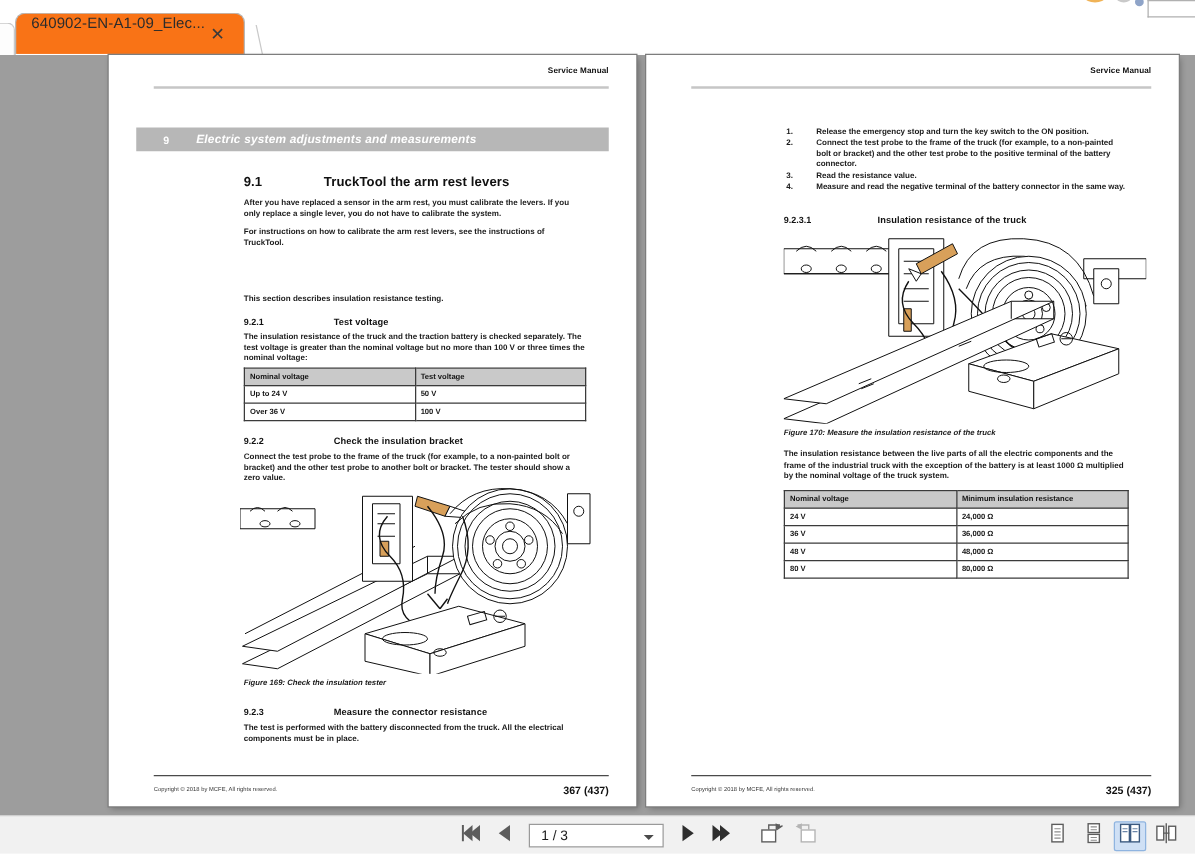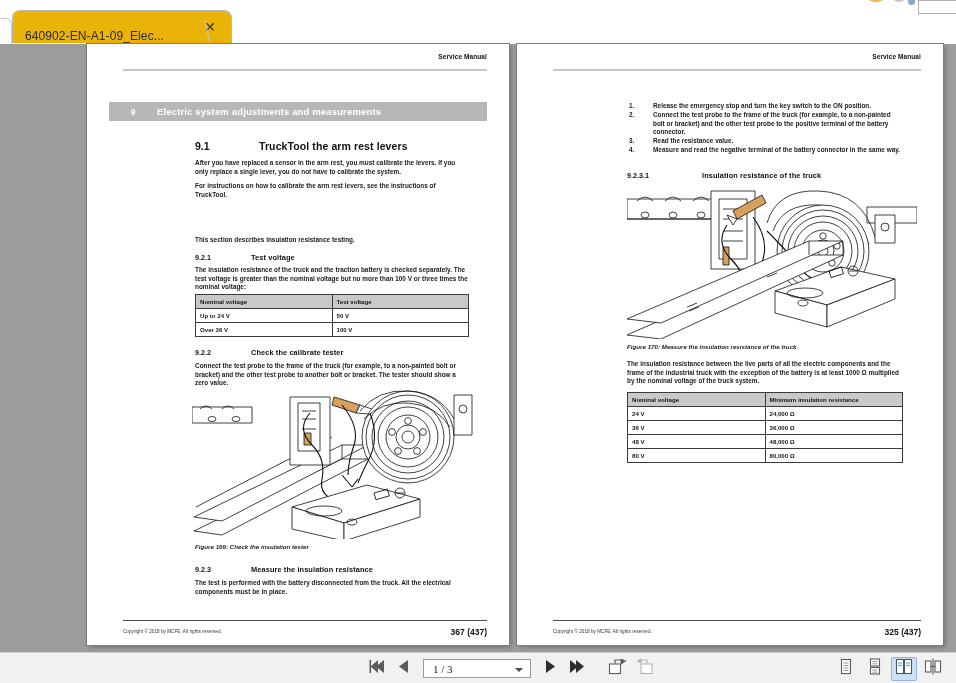--- a/index.html
+++ b/index.html
@@ -28,26 +28,26 @@
   .tab-ghost-left {
     position: absolute; left: -14px; top: 10px;
     width: 26px; height: 26px;
     border: 1px solid #c9c9c9;
     border-bottom: none;
     border-radius: 6px 6px 0 0;
     background: #fdfdfd;
   }
   .tab {
     position: absolute; left: 12px; top: 2px;
-    width: 220px; height: 34px;
-    background: #eab308;
+    width: 184px; height: 34px;
+    background: #f97316;
     border: 1px solid #b8b8b8;
     border-bottom: 1px solid #ffffff;
     border-radius: 8px 8px 0 0;
-    display: flex; align-items: flex-end;
+    display: flex; align-items: flex-start;
   }
   .tab-title {
     font-size: 12px; color: #2c2c2c;
     margin-left: 12px;
     white-space: nowrap; overflow: hidden;
     letter-spacing: 0.1px;
   }
   .tab-close {
     position: absolute; right: 14px; top: 9px;
     width: 14px; height: 14px;
@@ -128,32 +128,33 @@
     height: 19px; background: #b7b7b7;
     display: flex; align-items: center;
   }
   .chap-num {
     width: 48px; text-align: center;
     font-size: 8.5px; font-weight: bold; color: #ffffff;
   }
   .chap-title {
     font-size: 9.5px; font-weight: bold; color: #ffffff;
     letter-spacing: 0.15px;
+    font-style: italic;
   }
 
   
   .col { position: absolute; left: 108px; right: 40px; }
   .col-r { position: absolute; left: 110px; right: 40px; }
 
   .h2 { display: flex; margin: 0; }
   .h2-num { width: 64px; font-size: 10.5px; font-weight: bold; color: #111; }
   .h2-txt { font-size: 10.5px; font-weight: bold; color: #111; letter-spacing:0.1px; }
 
   .h3 { display: flex; margin: 0; }
-  .h3-num { width: 56px; font-size: 7.2px; font-weight: bold; color: #111; }
+  .h3-num { width: 72px; font-size: 7.2px; font-weight: bold; color: #111; }
   .h3-txt { font-size: 7.4px; font-weight: bold; color: #111; letter-spacing:0.1px; }
 
   .h4 { display: flex; margin: 0; }
   .h4-num { width: 75px; font-size: 7.2px; font-weight: bold; color: #111; }
   .h4-txt { font-size: 7.4px; font-weight: bold; color: #111; letter-spacing:0.1px; }
 
   .p {
     font-size: 6.4px; line-height: 8.6px; color: #1a1a1a;
     font-weight: bold;
     letter-spacing: 0.02px;
@@ -212,21 +213,21 @@
   .pagebox {
     width: 108px; height: 19px;
     border: 1px solid #9a9a9a;
     background: #ffffff;
     display: flex; align-items: center;
     position: relative;
     margin: 0 3px;
   }
   .pagebox .ptxt {
     font-size: 11px; color: #1b1b1b; margin-left: 9px;
-    font-family: Liberation Serif, serif;
+    font-family: Liberation Sans, sans-serif;
   }
   .pagebox .caret {
     position: absolute; right: 7px; top: 8px;
     width: 0; height: 0;
     border-left: 4px solid transparent;
     border-right: 4px solid transparent;
     border-top: 4px solid #4a4a4a;
   }
   .tb-right {
     position: absolute; right: 10px; top: 0; height: 31px;
@@ -319,21 +320,21 @@
                   <td>Over 36 V</td>
                   <td>100 V</td>
                 </tr>
               </tbody>
             </table>
           </div>
 
           <div class="col" style="top:304px;">
             <div class="h3">
               <span class="h3-num">9.2.2</span>
-              <span class="h3-txt">Check the calibrate tester</span>
+              <span class="h3-txt">Check the insulation bracket</span>
             </div>
           </div>
           <div class="col" style="top:318px;">
             <div class="p">Connect the test probe to the frame of the truck (for example, to a non-painted bolt or bracket) and the other test probe to another bolt or bracket. The tester should show a zero value.</div>
           </div>
 
           <div class="fig" style="left:105px; top:345px; width:288px; height:150px;">
             <svg width="288" height="150" viewBox="0 0 288 150">
               <g fill="none" stroke="#111" stroke-width="0.8" stroke-linejoin="round">
 
@@ -396,21 +397,21 @@
             </svg>
           </div>
 
           <div class="col" style="top:499px;">
             <div class="caption">Figure 169: Check the insulation tester</div>
           </div>
 
           <div class="col" style="top:521px;">
             <div class="h3">
               <span class="h3-num">9.2.3</span>
-              <span class="h3-txt">Measure the insulation resistance</span>
+              <span class="h3-txt">Measure the connector resistance</span>
             </div>
           </div>
           <div class="col" style="top:535px;">
             <div class="p">The test is performed with the battery disconnected from the truck. All the electrical components must be in place.</div>
           </div>
 
           <div class="ftr-rule"></div>
           <div class="ftr-copy">Copyright © 2018 by MCFE, All rights reserved.</div>
           <div class="ftr-page">367 (437)</div>
         </div>

